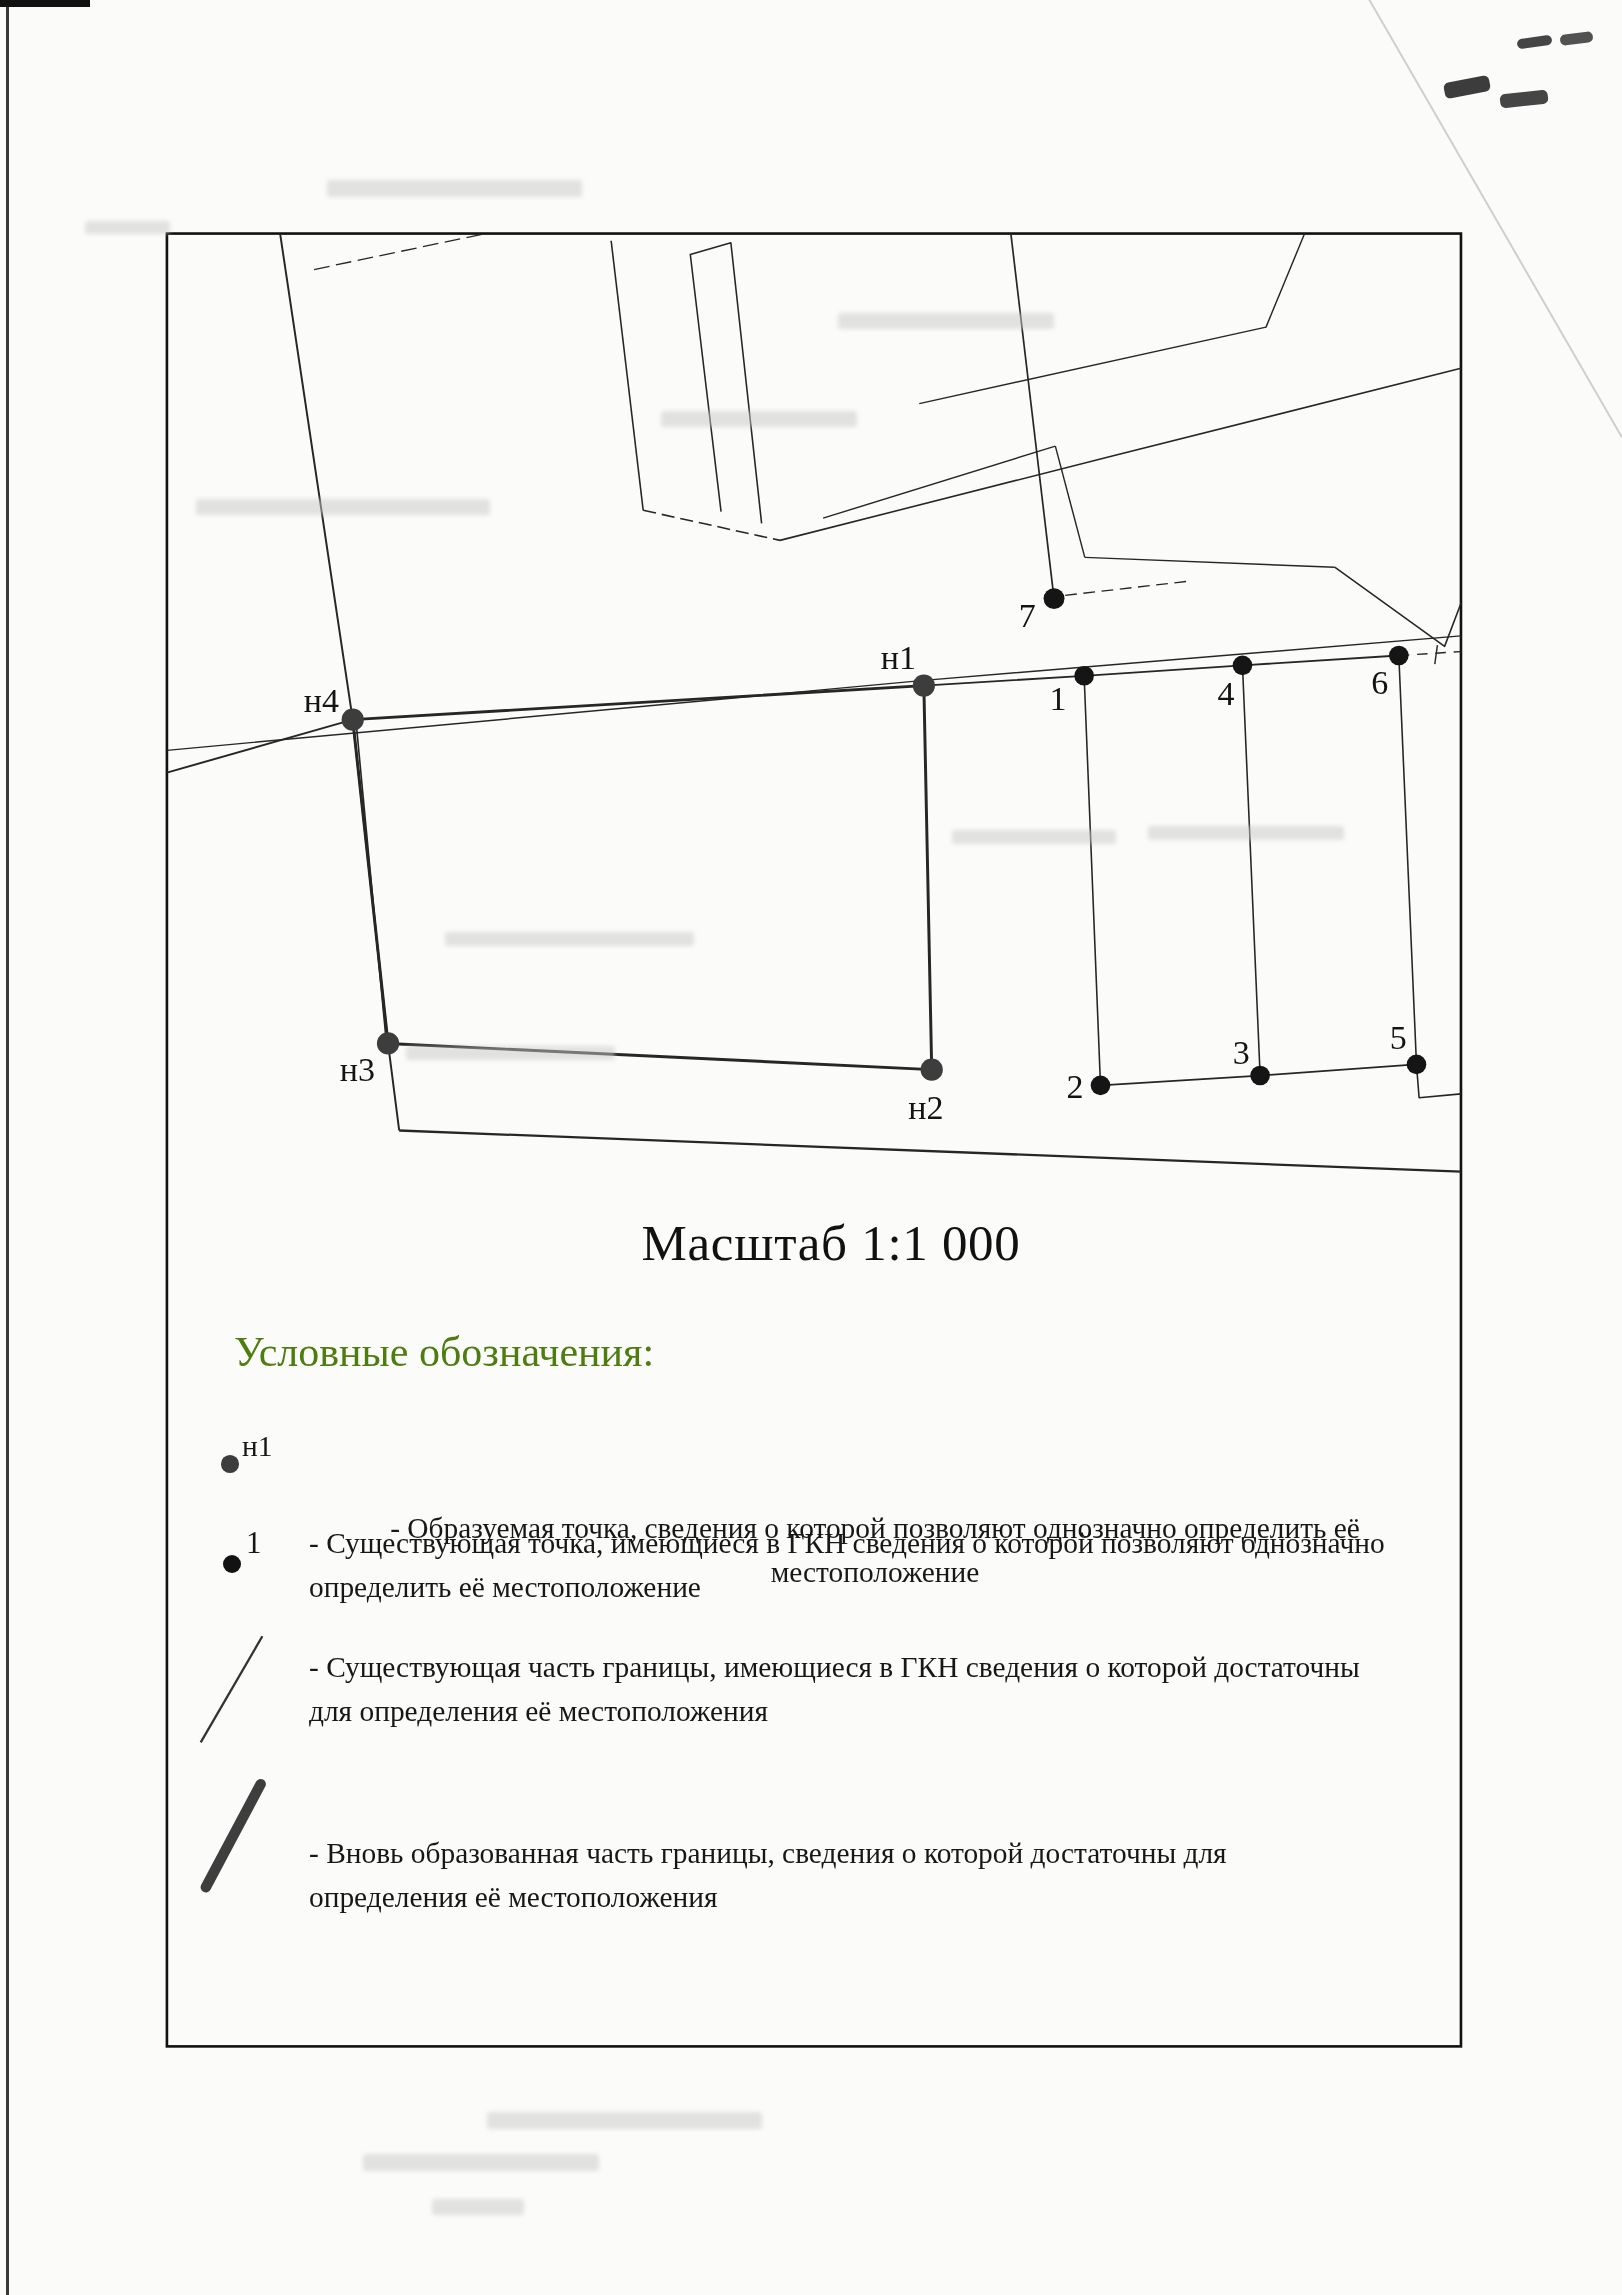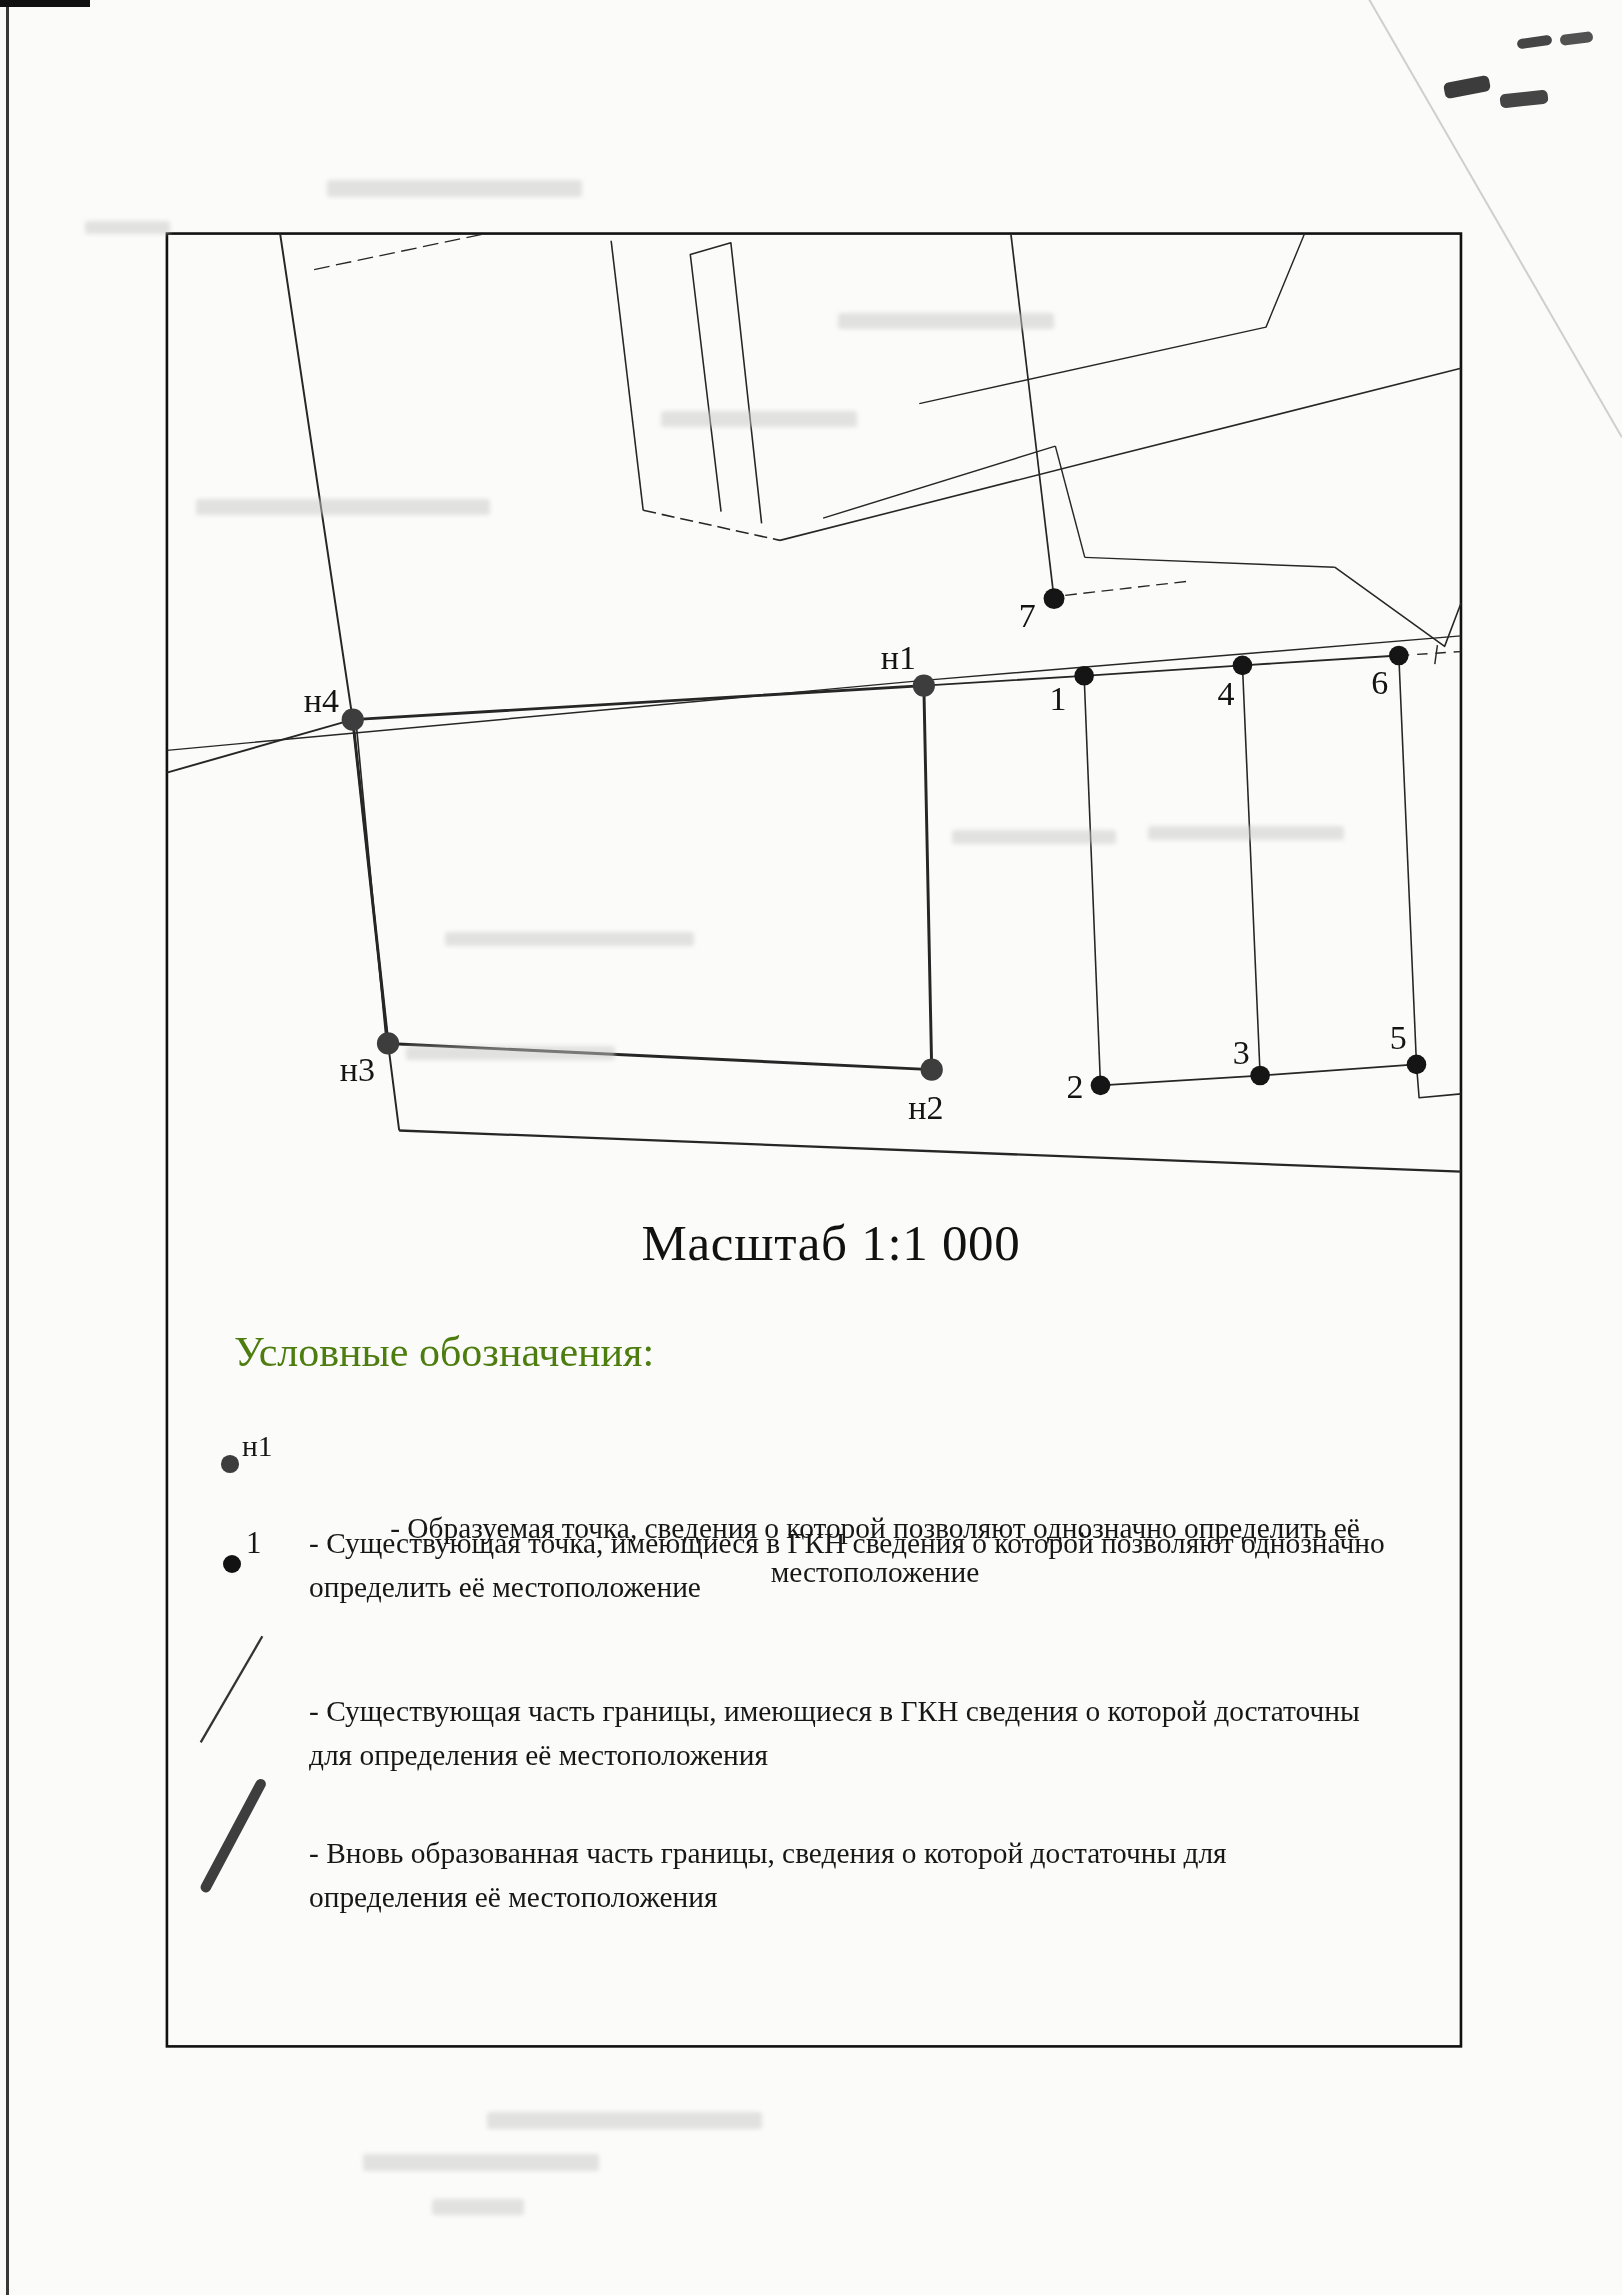--- a/index.html
+++ b/index.html
@@ -14,21 +14,21 @@
     font-size:51px;letter-spacing:0.7px;color:#111;
   }
   .legend-title{
     position:absolute;left:234px;top:1328px;font-size:42px;color:#4d7c0f;
   }
   .legend-text{
     position:absolute;left:309px;font-size:29.4px;line-height:44px;color:#171717;
   }
   .lt-0{top:1506px;max-width:1132px;text-align:center;}
   .lt-1{top:1521px;max-width:1112px;}
-  .lt-2{top:1689px;max-width:1086px;}
+  .lt-2{top:1645px;max-width:1086px;}
   .lt-3{top:1831px;max-width:1060px;}
   .sym-dot{position:absolute;border-radius:50%;}
   .sym-dot-new{left:221px;top:1455px;width:17.7px;height:17.7px;background:#3d3d3d;}
   .sym-dot-exist{left:223px;top:1555px;width:18.3px;height:18.3px;background:#121212;}
   .sym-label{position:absolute;font-size:29.4px;color:#161616;}
   .sym-label-new{left:242px;top:1430px;}
   .sym-label-exist{left:246px;top:1525px;font-size:31px;}
   .sym-line{position:absolute;left:194px;}
   .sym-line-thin{top:1631px;}
   .sym-line-thick{top:1775px;}

